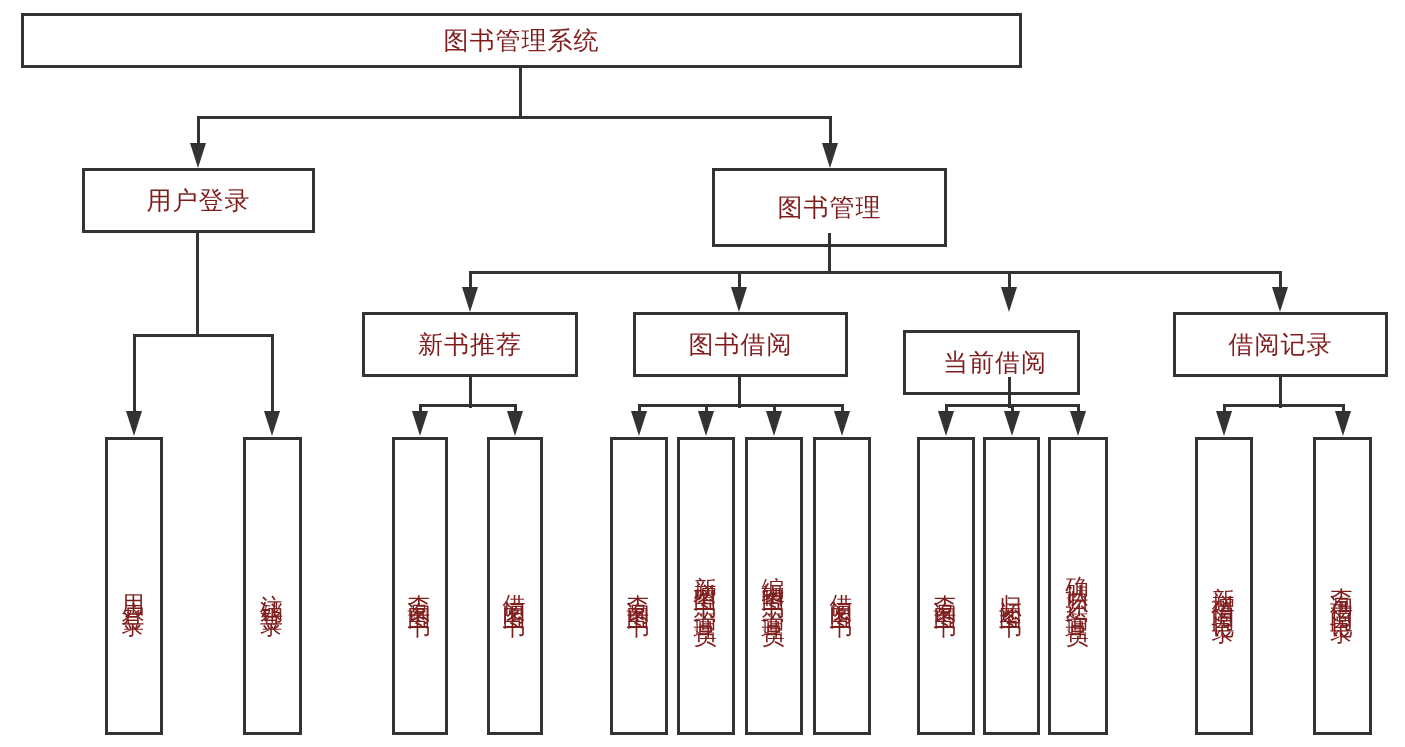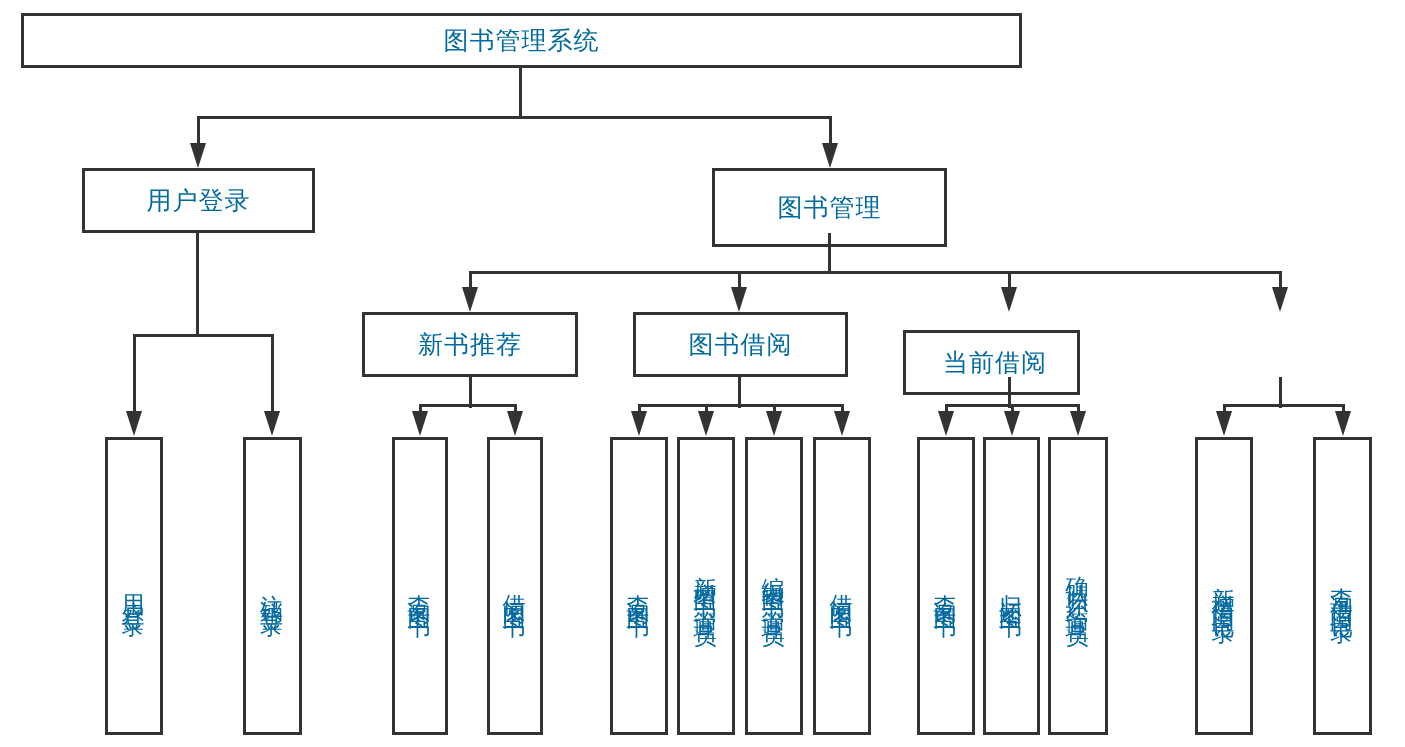--- a/index.html
+++ b/index.html
@@ -11,21 +11,21 @@
     overflow:hidden;
   }
   .box{
     position:absolute;
     border:3px solid #333333;
     background:#ffffff;
     box-sizing:border-box;
     display:flex;
     align-items:center;
     justify-content:center;
-    color:#0369a1;
+    color:#7f1d1d;
   }
   .hbox{font-size:25px;letter-spacing:1px;}
   .vbox{
     writing-mode:vertical-rl;
     text-orientation:mixed;
     font-size:23px;
     letter-spacing:7px;
     padding-top:7px; 
   }
   .hline{position:absolute;height:3px;background:#333333;}
@@ -89,20 +89,23 @@
   <div class="ahead" style="left:1272px;top:287px;"></div>
 
   <div class="box hbox" style="left:362px;top:312px;width:216px;height:65px;">
     <span>新书推荐</span>
   </div>
   <div class="box hbox" style="left:633px;top:312px;width:215px;height:65px;">
     <span>图书借阅</span>
   </div>
   <div class="box hbox" style="left:903px;top:330px;width:177px;height:65px;padding-left:7px;">
     <span>当前借阅</span>
+  </div>
+  <div class="box hbox" style="left:1173px;top:312px;width:215px;height:65px;">
+    <span>借阅记录</span>
   </div>
 
   <div class="vline" style="left:469px;top:377px;height:31px;"></div>
   <div class="hline" style="left:419px;top:404px;width:98px;"></div>
   <div class="vline" style="left:419px;top:405px;height:10px;"></div>
   <div class="ahead" style="left:412px;top:411px;"></div>
   <div class="vline" style="left:514px;top:405px;height:10px;"></div>
   <div class="ahead" style="left:507px;top:411px;"></div>
 
   <div class="vline" style="left:738px;top:377px;height:31px;"></div>

